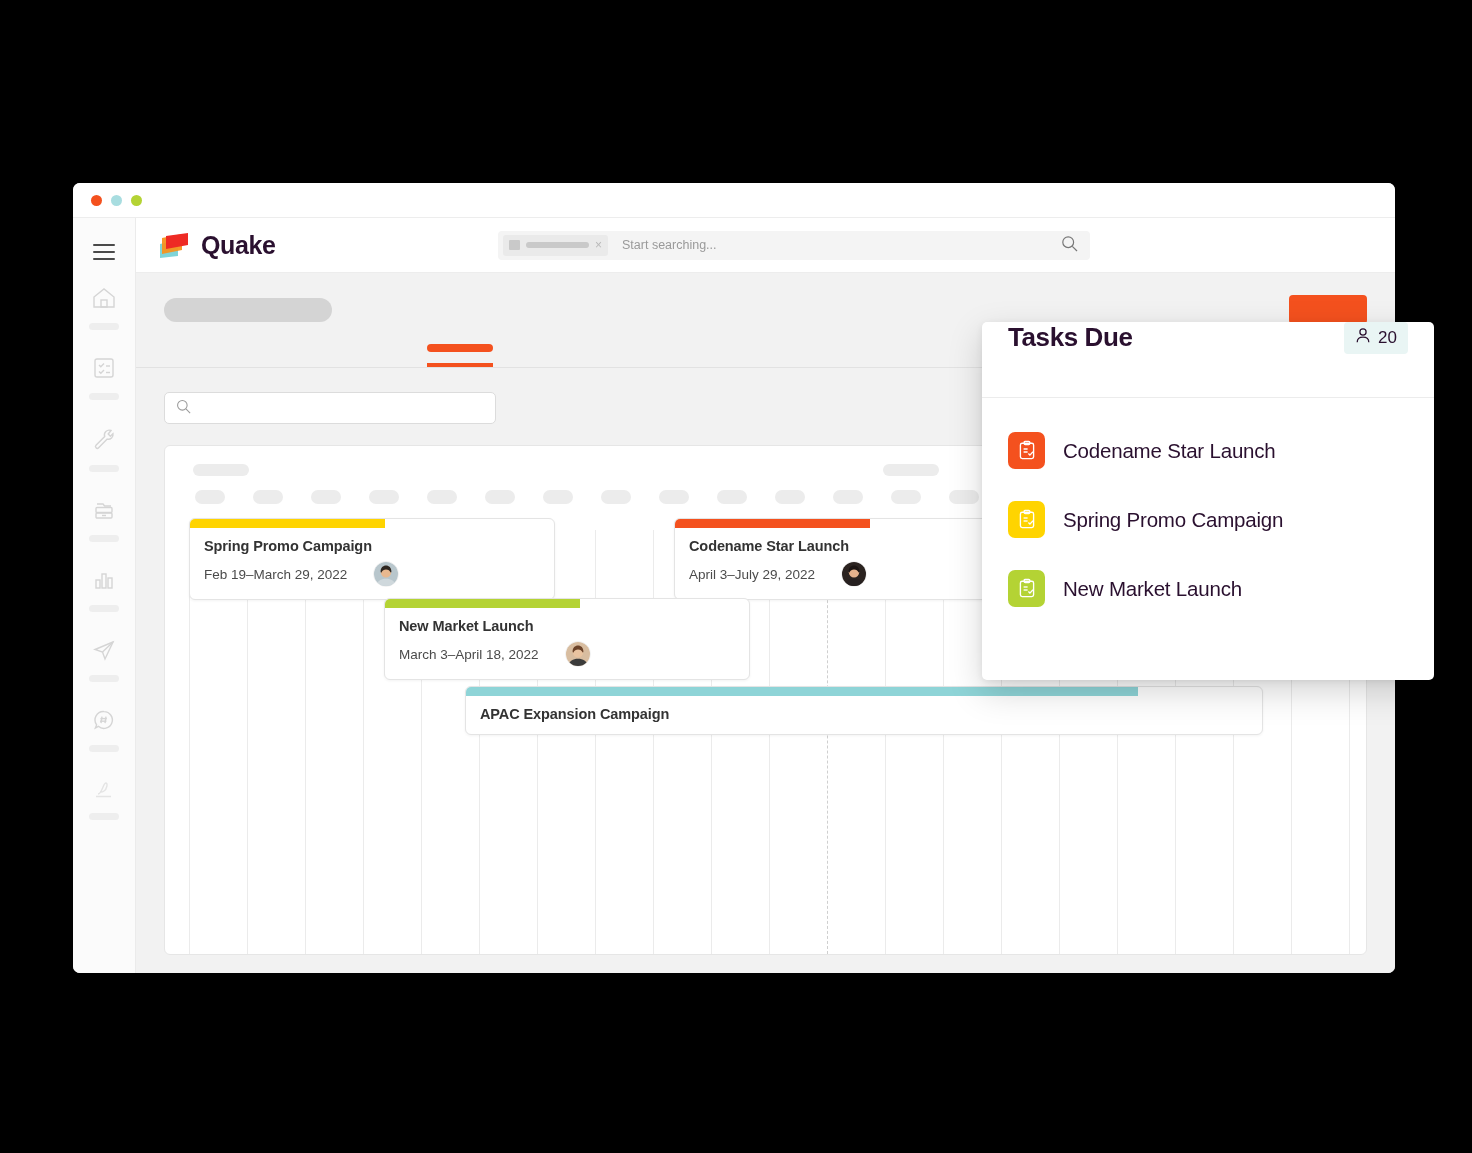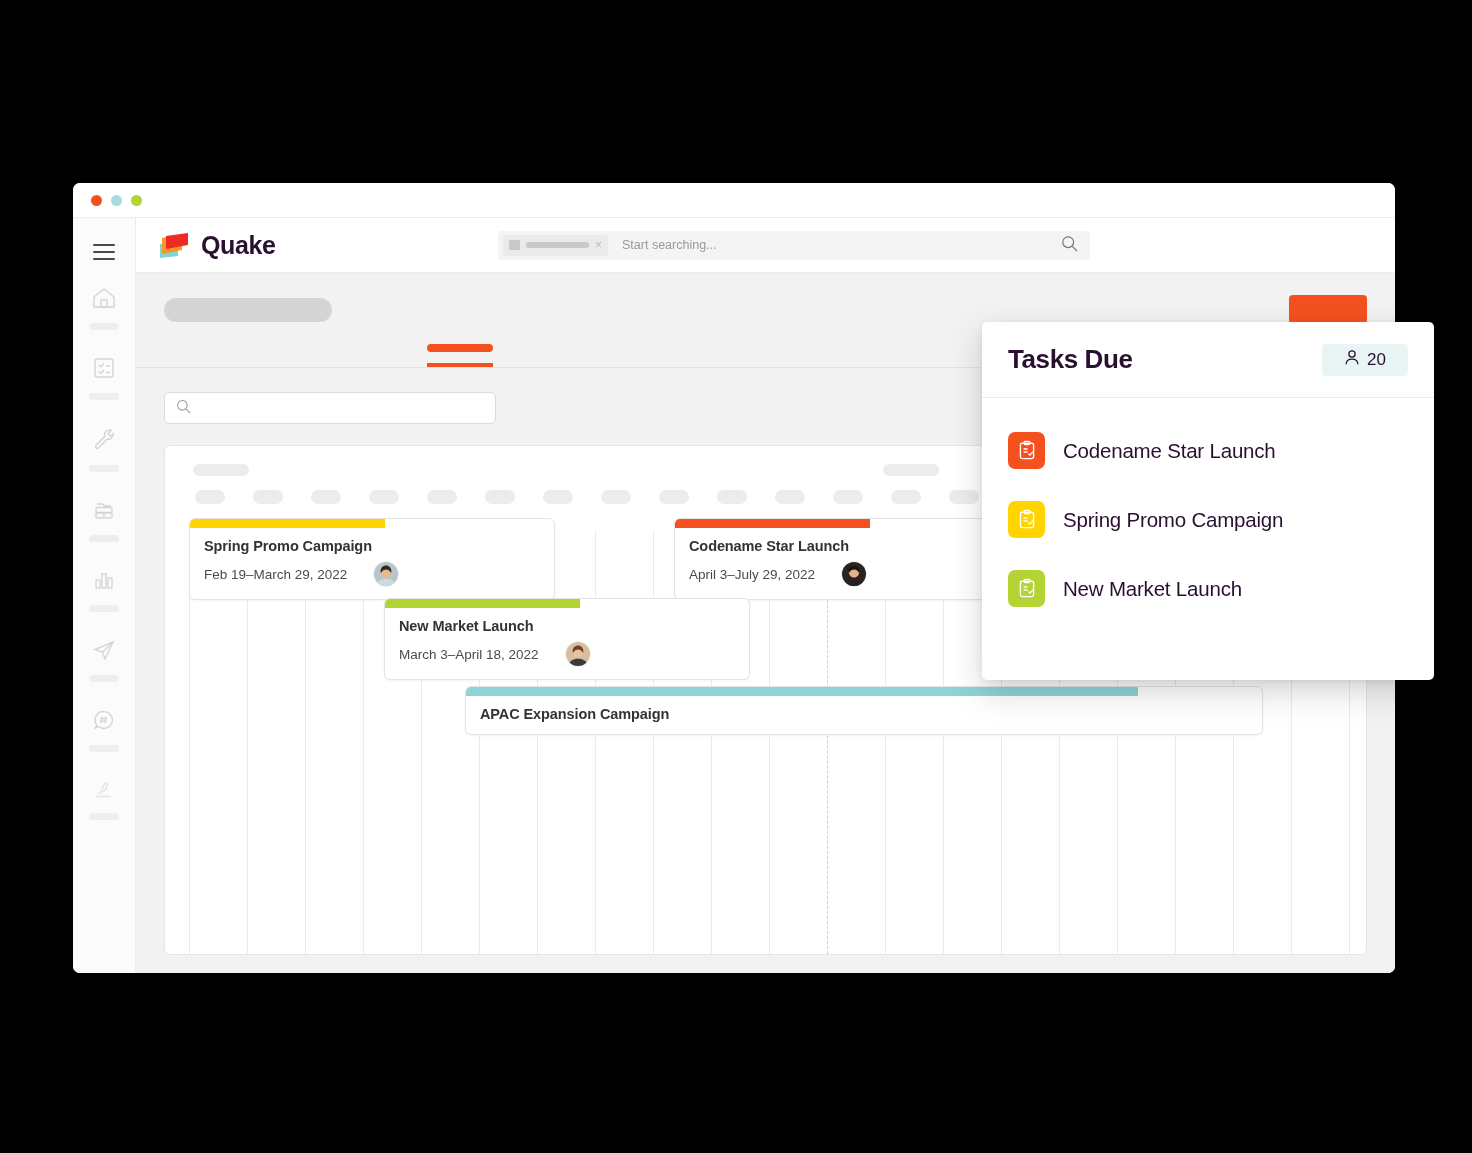--- a/index.html
+++ b/index.html
@@ -217,31 +217,31 @@
     width: 452px; height: 358px;
     background: #ffffff;
     border-radius: 5px;
     box-shadow: 0 12px 34px rgba(0,0,0,0.17), 0 2px 7px rgba(0,0,0,0.08);
     z-index: 40;
     overflow: hidden;
   }
   .pop-head {
     height: 76px;
     border-bottom: 1px solid #ececec;
-    display: flex; align-items: center; justify-content: space-between;
+    display: flex; align-items: flex-start; justify-content: space-between;
     padding: 0 26px;
     box-sizing: border-box;
   }
   .pop-title {
     font-size: 26px; font-weight: 700; color: #2a102f; letter-spacing: -0.4px;
   }
   .pop-badge {
     display: flex; align-items: center; gap: 7px;
     background: #e9f5f4; border-radius: 4px;
-    padding: 5px 22px;
+    padding: 5px 11px;
     font-size: 17px; color: #2a102f;
   }
   .pop-list { padding: 18px 0 0 0; }
   .pop-item {
     display: flex; align-items: center; gap: 18px;
     padding: 16px 26px;
     cursor: pointer;
   }
   .pop-icon {
     width: 37px; height: 37px; border-radius: 7px;

